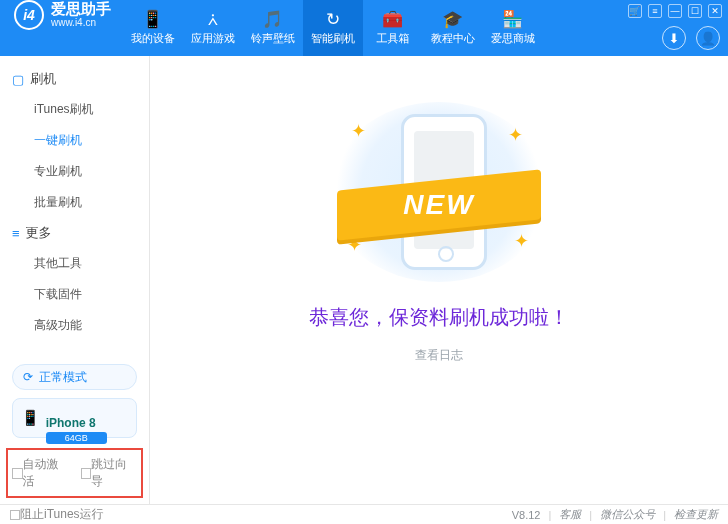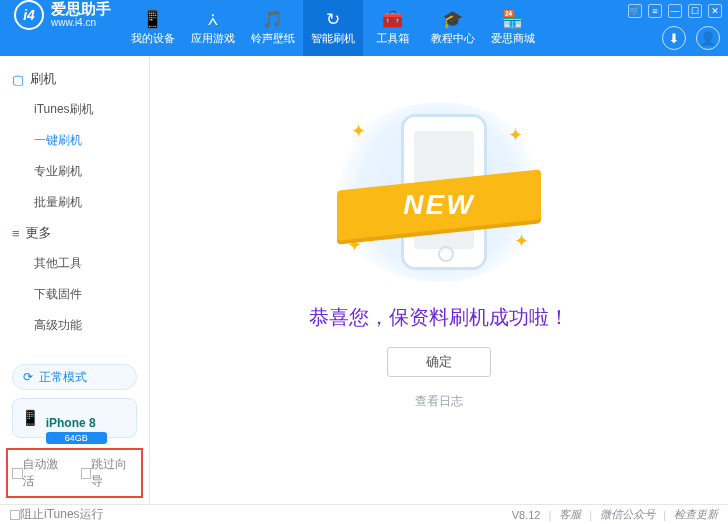--- a/index.html
+++ b/index.html
@@ -172,21 +172,20 @@
       <span class="spark s1">✦</span>
       <span class="spark s2">✦</span>
       <span class="spark s3">✦</span>
       <span class="spark s4">✦</span>
       <div class="phone"></div>
       <div class="ribbon">
           <span>NEW</span>
         </div>
     </div>
     <div class="msg">恭喜您，保资料刷机成功啦！</div>
-    <button class="ok-btn">确定</button>
     <div class="log-link">查看日志</div>
   </div>
 </div>
 
 <div class="footer">
   <label class="chk">
     <span class="box"></span>
     <span>阻止iTunes运行</span>
   </label>
   <div class="spacer"></div>

